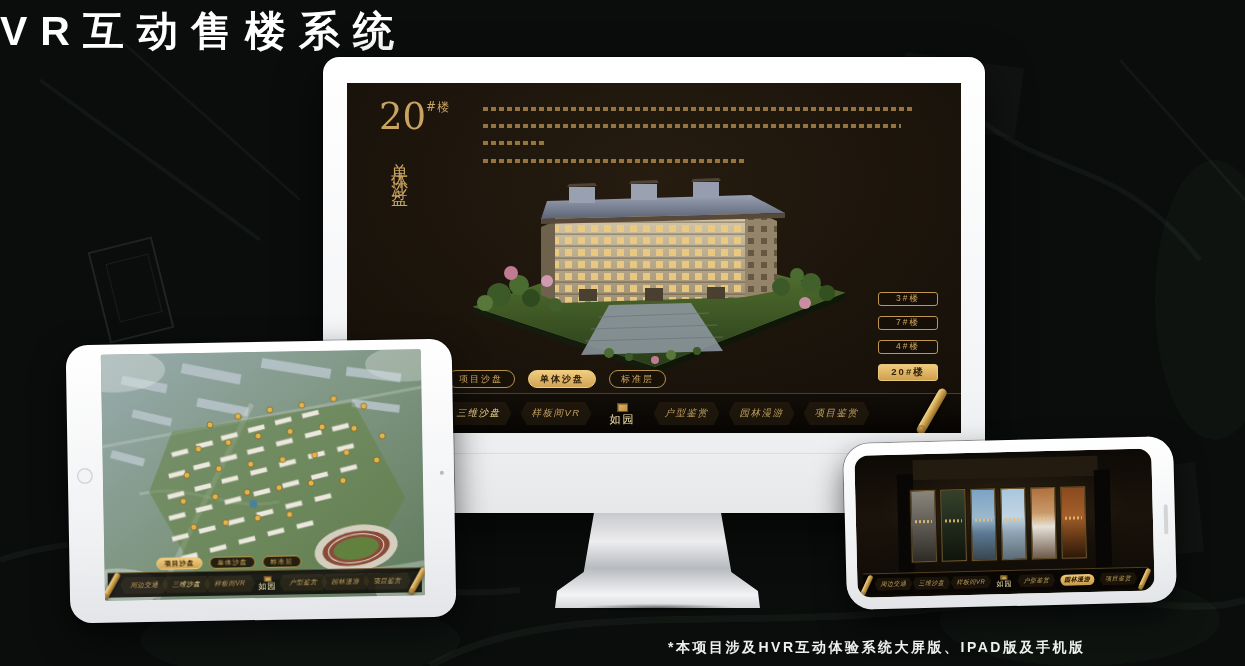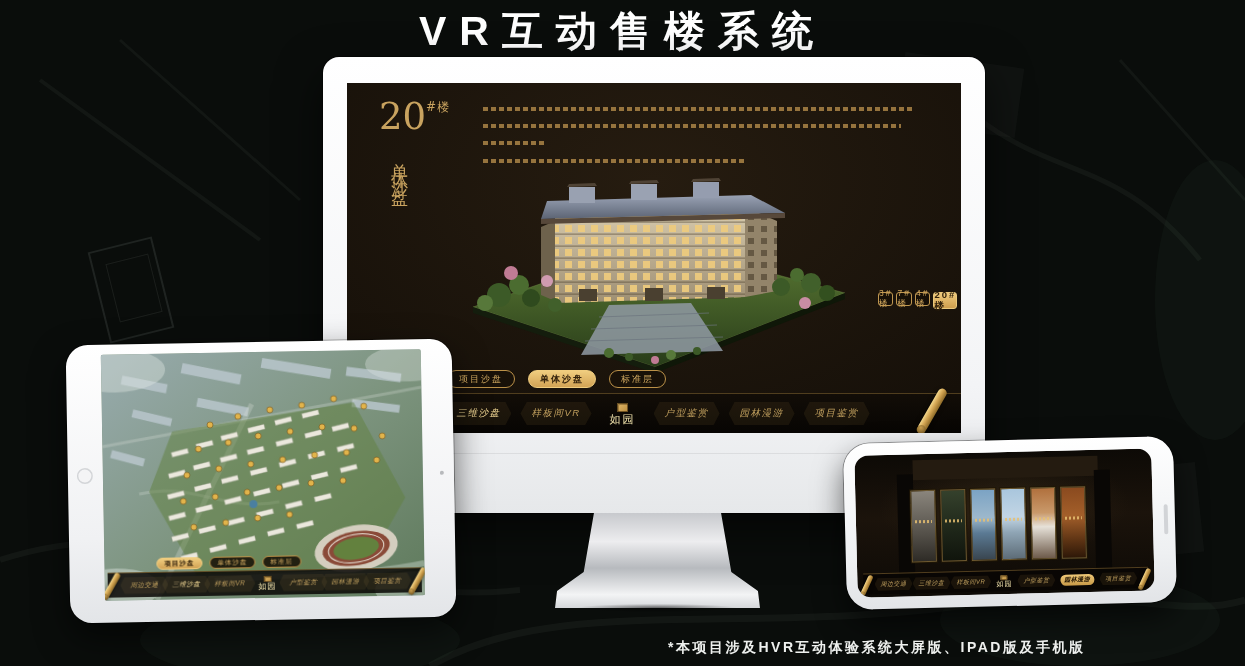--- a/index.html
+++ b/index.html
@@ -7,21 +7,21 @@
   body { position:relative; background:#0a0d0b; font-family:"Liberation Sans",sans-serif; }
 
   
   .bg-decor { position:absolute; inset:0; }
   .bg-frame { position:absolute; left:98px; top:243px; width:66px; height:94px;
     border:2px solid rgba(145,155,148,.16); transform:rotate(-14deg); }
   .bg-frame2 { position:absolute; left:112px; top:258px; width:44px; height:60px;
     border:1px solid rgba(145,155,148,.12); transform:rotate(-14deg); }
 
   
-  .page-title { position:absolute; top:4px; left:0; width:100%; text-align:center;
+  .page-title { position:absolute; top:4px; left:0; width:100%; 
     color:#ffffff; font-size:41px; font-weight:bold; letter-spacing:13px; }
   .footnote { position:absolute; left:668px; top:639px; color:#eef0ee;
     font-size:14px; letter-spacing:2.5px;font-weight:bold; }
 
   
   .monitor { position:absolute; left:323px; top:57px; width:662px; height:456px;
     background:linear-gradient(180deg,#ffffff,#f3f4f6 72%,#e6e8ea);
     border-radius:16px 16px 12px 12px;
     box-shadow:0 0 0 1px rgba(0,0,0,.4), 0 18px 45px rgba(0,0,0,.6); }
   .monitor::after { content:""; position:absolute; left:0; right:0; top:396px;
@@ -44,21 +44,21 @@
     writing-mode:vertical-rl; }
   .desc-line { position:absolute; height:4px;
     background-image:repeating-linear-gradient(90deg, rgba(200,155,82,.7) 0 5px, transparent 5px 8px); }
   .dl1 { left:136px; top:24px;  width:430px; }
   .dl2 { left:136px; top:41px;  width:418px; }
   .dl3 { left:136px; top:58px;  width:62px;  }
   .dl4 { left:136px; top:76px;  width:262px; }
   .build-wrap { position:absolute; left:112px; top:72px; width:400px; height:218px; }
 
   .bld-btns { position:absolute; left:531px; top:209px; width:60px;
-    display:flex; gap:3px; }
+    display:flex; flex-direction:column; gap:10px; }
   .bld-btn { height:14px; border:1px solid #c09750; border-radius:3px;
     background:rgba(22,15,7,.85); color:#cfa55c; font-size:8.5px;
     letter-spacing:2px; display:flex; align-items:center; justify-content:center; }
   .bld-btn.active { height:17px; border-color:#e9c87c; color:#30210c; font-weight:bold;
     background:linear-gradient(180deg,#efcb7e,#cf9f4e); font-size:9.5px; }
 
   .m-tabs { position:absolute; left:100px; top:287px; display:flex; gap:13px; }
   .tab { height:18px; padding:0 11px; border:1px solid #bb9148; border-radius:9px;
     background:rgba(24,17,8,.88); color:#d3ab61; font-size:9px; letter-spacing:2px;
     display:flex; align-items:center; }

